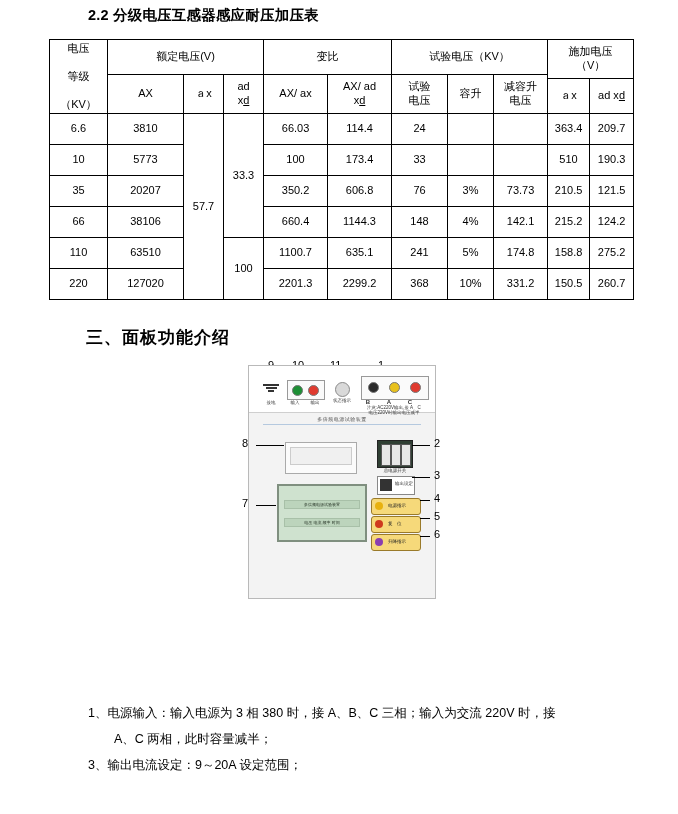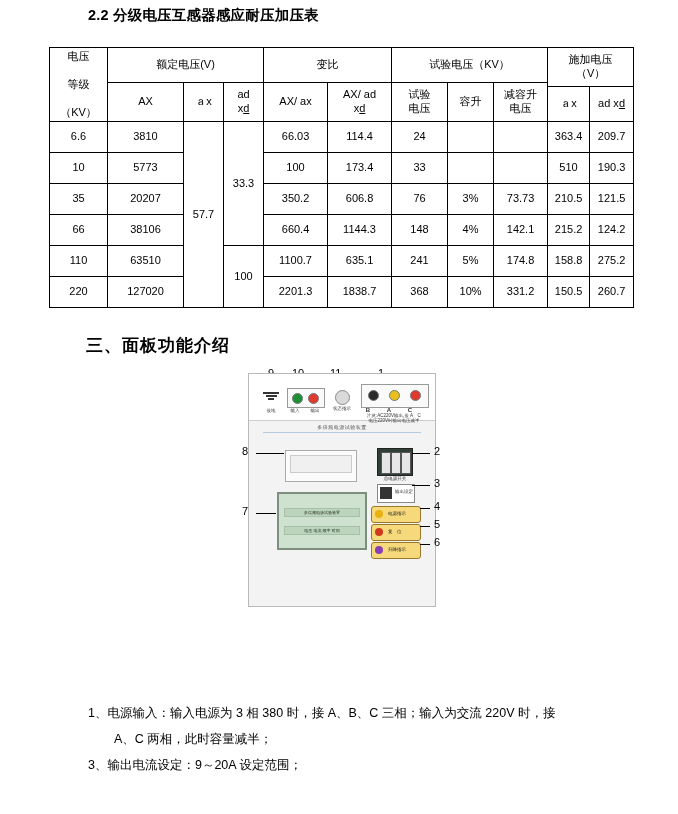--- a/index.html
+++ b/index.html
@@ -16,21 +16,21 @@
   h2.sec-title{
     font-size:14.5px;
     font-weight:bold;
     margin:0;
     padding:6px 0 0 88px;
     letter-spacing:0.2px;
   }
 
   
   .tbl-wrap{
-    margin:22px auto 0 auto;
+    margin:14px auto 0 auto;
     width:580px;
   }
   table.vt{
     border-collapse:collapse;
     width:580px;
     table-layout:fixed;
   }
   table.vt td,table.vt th{
     border:1px solid #000;
     text-align:center;
@@ -259,21 +259,21 @@
         <td>241</td>
         <td>5%</td>
         <td>174.8</td>
         <td>158.8</td>
         <td>275.2</td>
       </tr>
       <tr class="rowh">
         <td>220</td>
         <td>127020</td>
         <td>2201.3</td>
-        <td>1838.7</td>
+        <td>2299.2</td>
         <td>368</td>
         <td>10%</td>
         <td>331.2</td>
         <td>150.5</td>
         <td>260.7</td>
       </tr>
     </tbody>
       </table>
   </div>
 

